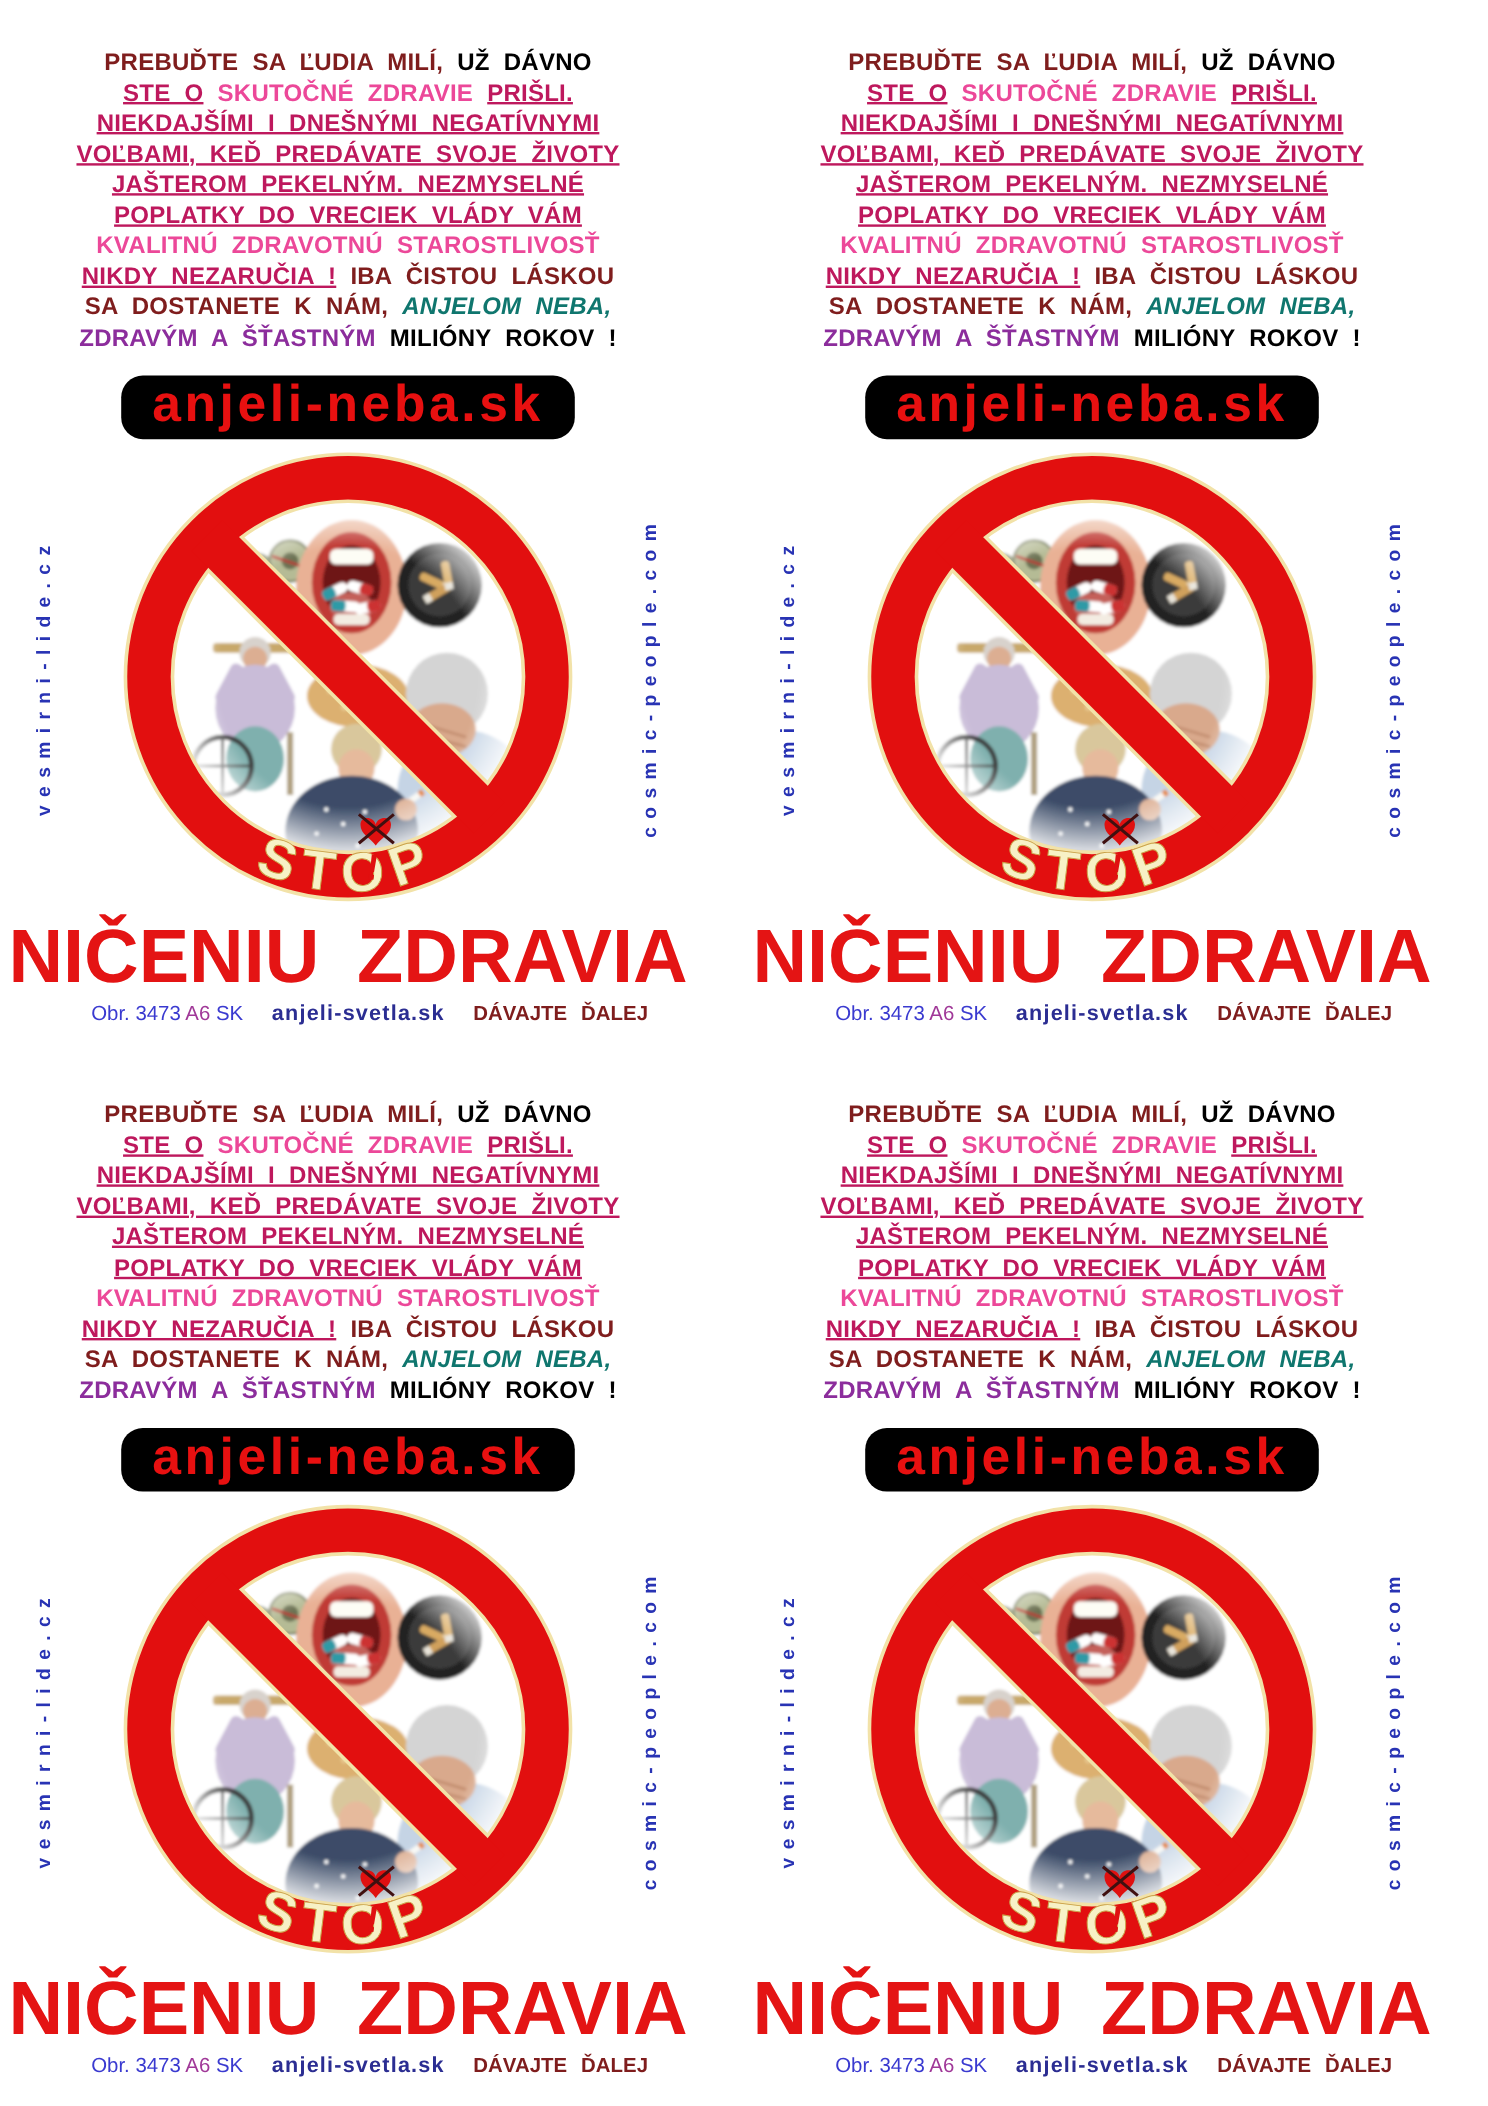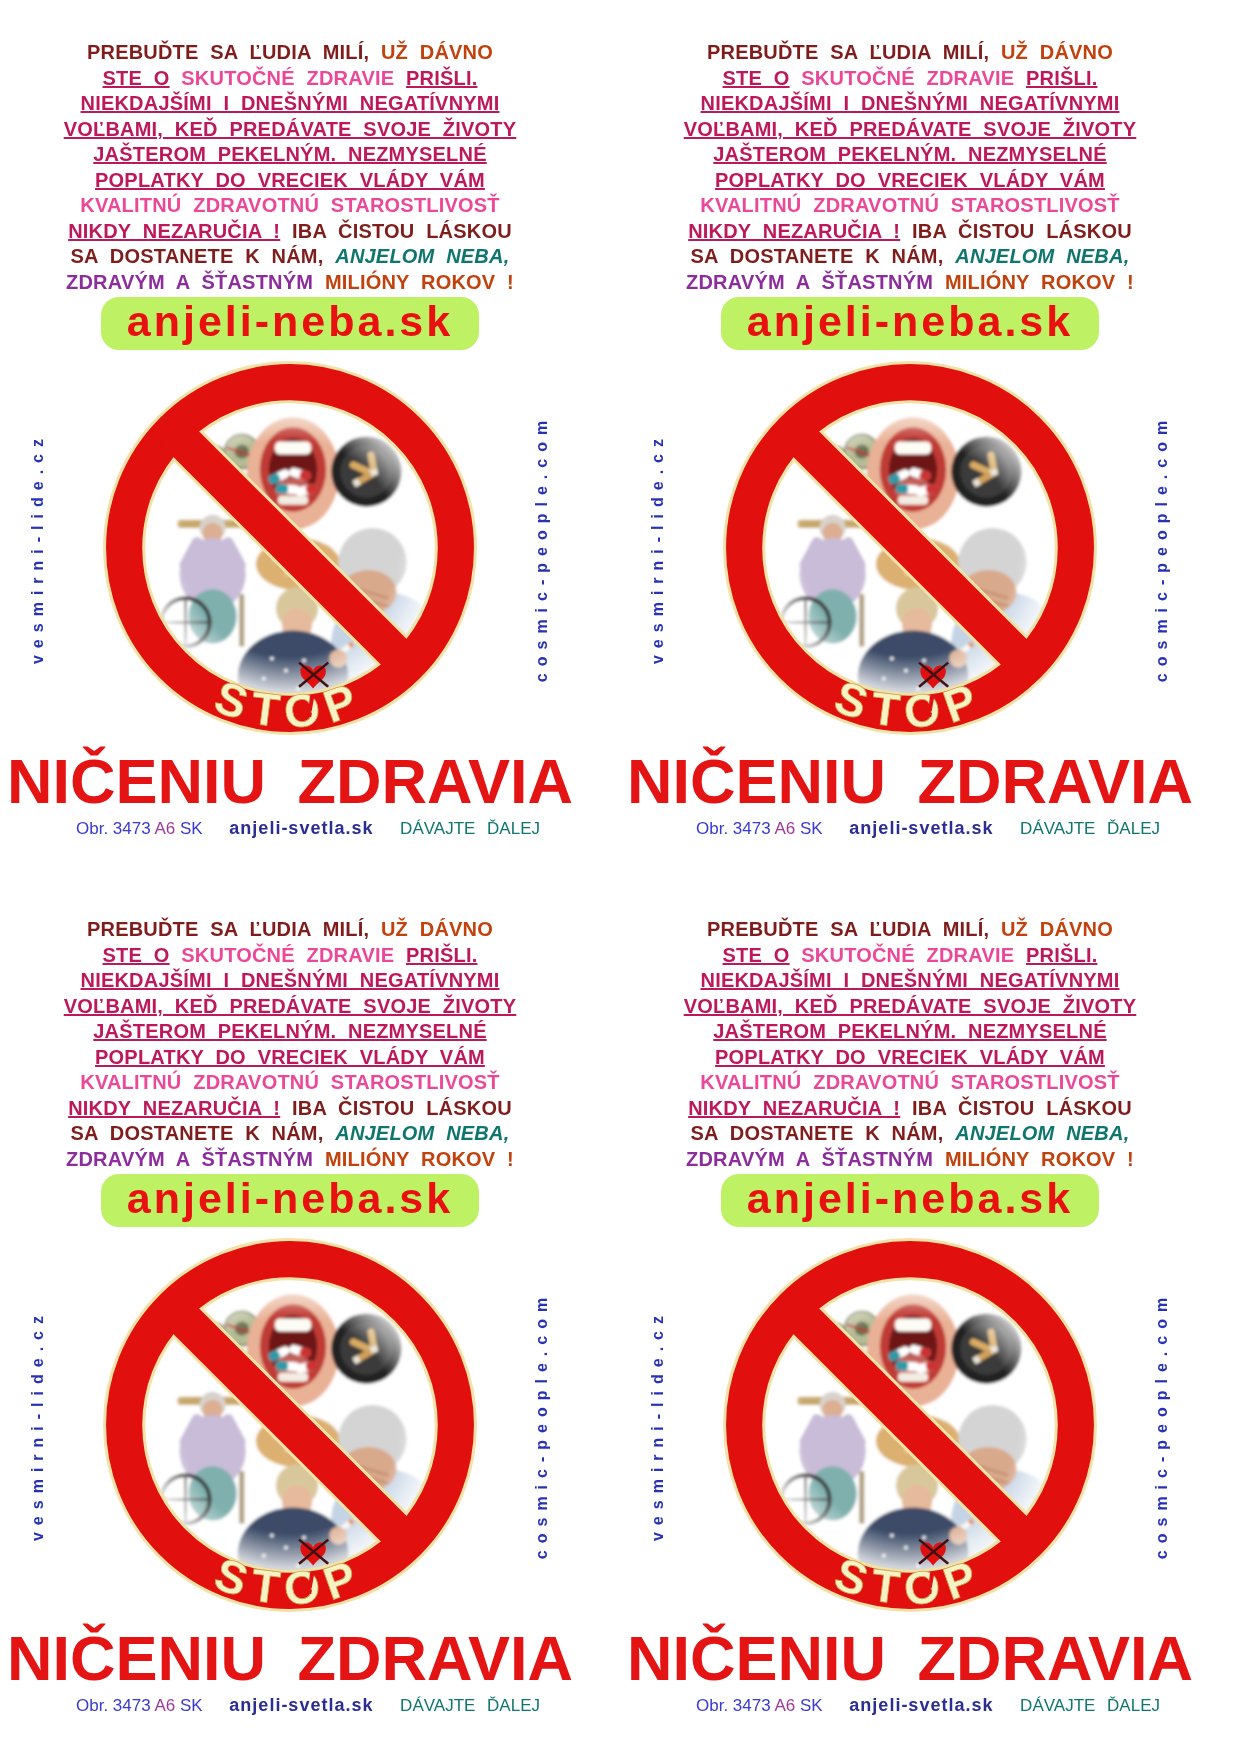--- a/index.html
+++ b/index.html
@@ -9,28 +9,28 @@
     font-family:"Liberation Sans","DejaVu Sans",sans-serif;
   }
   .flyer{
     box-sizing:border-box;width:620px;padding:40px 48px 0 8px;
     display:flex;flex-direction:column;align-items:center;
   }
   
   .message{width:520px;text-align:center;font-weight:bold;font-size:20px;line-height:25.5px;
     word-spacing:6px;letter-spacing:0.2px;white-space:nowrap;}
   .c-red   {color:#7f1d1d;}
-  .c-green {color:#c2410c;}
+  .c-green {color:#000000;}
   .c-black {color:#be185d;text-decoration:underline;}
   .c-blue  {color:#ec4899;}
   .c-blue2 {color:#0f766e;font-style:italic;}
   .c-purple{color:#8c2d9c;}
   
   .title-box{
-    margin-top:2px;background:#bef264;border-radius:18px;padding:0px 26px 4px 26px;
+    margin-top:18px;background:#000000;border-radius:18px;padding:0px 26px 4px 26px;
   }
   .title-box .title{
     font-size:43px;font-weight:bold;color:#e81010;letter-spacing:3px;white-space:nowrap;
   }
   
   .sign-row{position:relative;width:100%;height:390px;margin-top:3px;
     display:flex;justify-content:center;align-items:center;}
   .vtext{
     position:absolute;top:50%;white-space:nowrap;
     font-size:16px;font-weight:bold;color:#2833b4;letter-spacing:7px;
@@ -42,21 +42,21 @@
     margin-top:2px;font-size:63px;font-weight:bold;color:#e41414;
     letter-spacing:0px;word-spacing:14px;white-space:nowrap;transform:scaleX(1.0);
   }
   
   .footer{
     width:500px;display:flex;justify-content:space-between;align-items:baseline;margin-top:1px;
   }
   .obr{font-size:17px;color:#3a3ad0;white-space:nowrap;margin-left:36px;}
   .obr .a6{color:#a03898;}
   .site{font-size:18px;font-weight:bold;color:#2b2d92;letter-spacing:1px;white-space:nowrap;}
-  .pass{font-size:17px;font-weight:normal;color:#0f766e;word-spacing:7px;white-space:nowrap;}
+  .pass{font-size:17px;font-weight:bold;color:#7f1d1d;word-spacing:7px;white-space:nowrap;}
 </style>
 </head>
 <body>
 
 <div class="page" id="page">
   <div class="flyer">
 
     <div class="message">
       <div>
         <span class="c-red">PREBUĎTE SA ĽUDIA MILÍ,</span>

